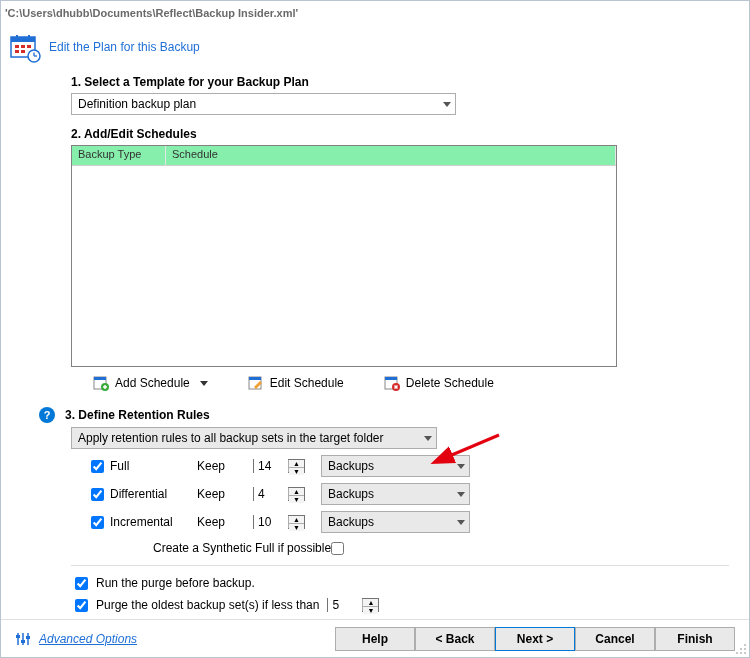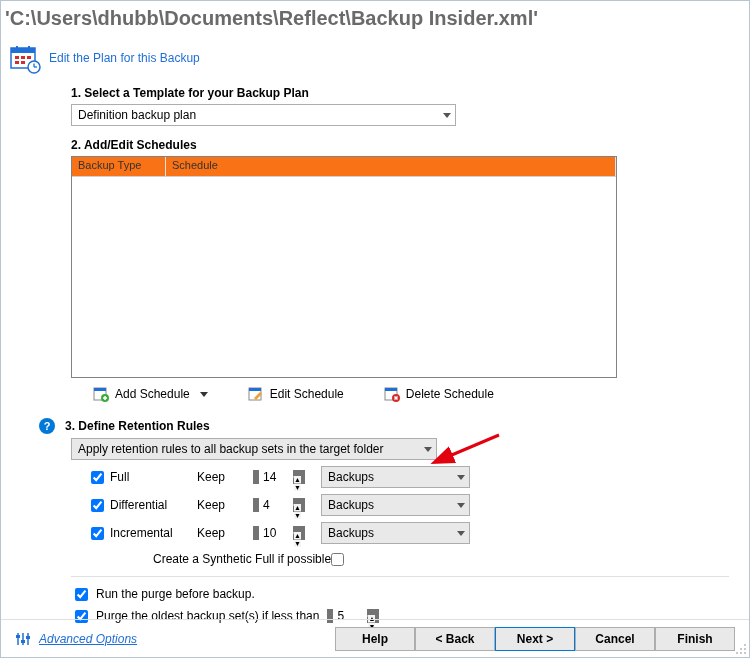--- a/index.html
+++ b/index.html
@@ -1,38 +1,38 @@
 <!DOCTYPE html>
 <html><head>
 <meta charset="utf-8">
 <style>
   * { box-sizing: border-box; font-family: "Segoe UI", Tahoma, sans-serif; }
   body { margin: 0; background: #fff; width: 750px; height: 658px; position: relative; font-size: 12px; color: #000; border: 1px solid #b8c4d0; }
-  .title-bar { padding: 6px 8px 4px 4px; font-size: 20px; font-weight: 600; color: #6a6a6a; }
+  .title-bar { padding: 6px 8px 4px 4px; font-size: 11px; font-weight: 600; color: #6a6a6a; }
   .header-row { display: flex; align-items: center; padding: 10px 8px 8px 8px; }
   .cal-icon { width: 32px; height: 28px; margin-right: 8px; position:relative; }
   .header-title { color: #1f6fd6; font-size: 12px; font-weight: 400; }
   .section-label { font-weight: 700; margin: 6px 0 4px 0; }
   .content { padding: 0 20px 0 70px; }
   .dropdown { border: 1px solid #adadad; background: #fff; height: 22px; display: flex; align-items: center; justify-content: space-between; padding: 0 4px 0 6px; cursor: default; }
   .dropdown .arrow { width:0;height:0;border-left:4px solid transparent;border-right:4px solid transparent;border-top:5px solid #555; }
   .template-dd { width: 385px; }
   .schedule-table { border: 1px solid #828282; width: 546px; height: 222px; margin-top:2px; background:#fff; }
-  .sched-head { display:flex; border-bottom:1px solid #d0d0d0; height:20px; background:#f97316;}
+  .sched-head { display:flex; border-bottom:1px solid #d0d0d0; height:20px; background:#86efac;}
   .sched-head div { border-right:1px solid #e5e5e5; padding:2px 6px; font-size:11px; color:#333;}
   .sched-col1{width:94px;} .sched-col2{flex:1;}
   .toolbar { display:flex; gap:40px; padding:8px 0 12px 22px; align-items:center;}
   .tb-item{display:flex;align-items:center;gap:6px;cursor:default;}
   .tb-item svg{flex-shrink:0;}
   .split-caret{width:0;height:0;border-left:4px solid transparent;border-right:4px solid transparent;border-top:5px solid #333;margin-left:4px;}
   .retention-row { display:flex; align-items:center; gap:16px; margin:6px 0; }
   .check { display:flex; align-items:center; gap:6px; width:110px;padding-left:20px;}
   input[type=checkbox]{width:13px;height:13px;margin:0;}
   .keep-lbl{width:40px;}
-  .spinner{display:flex;align-items:center;border:6px solid #737373;height:14px;width:52px;background:#fff;}
+  .spinner{display:flex;align-items:center;border:1px solid #737373;height:14px;width:52px;background:#fff;}
   .spinner input{border:none;width:34px;text-align:left;padding:0 4px;font-size:12px;outline:none;}
   .spinbtns{display:flex;flex-direction:column;width:17px;border-left:1px solid #adadad;height:100%;}
   .spinbtns div{flex:1;display:flex;align-items:center;justify-content:center;font-size:7px;background:#f4f4f4;border-bottom:1px solid #adadad;cursor:default;}
   .spinbtns div:last-child{border-bottom:none;}
   .unit-dd{width:149px;background:#e9e9e9;}
   .scope-dd{width:366px;background:#e9e9e9;}
   .synth-row{display:flex;align-items:center;gap:0;margin:8px 0 10px 82px;}
   .purge-row{display:flex;align-items:center;gap:8px;padding:4px 0 4px 4px;}
   .hline{border-top:1px solid #e0e0e0;margin:6px 0 6px 0;}
   .footer{position:absolute;bottom:0;left:0;right:0;height:38px;display:flex;align-items:center;padding:0 14px;border-top:1px solid #e0e0e0;}

